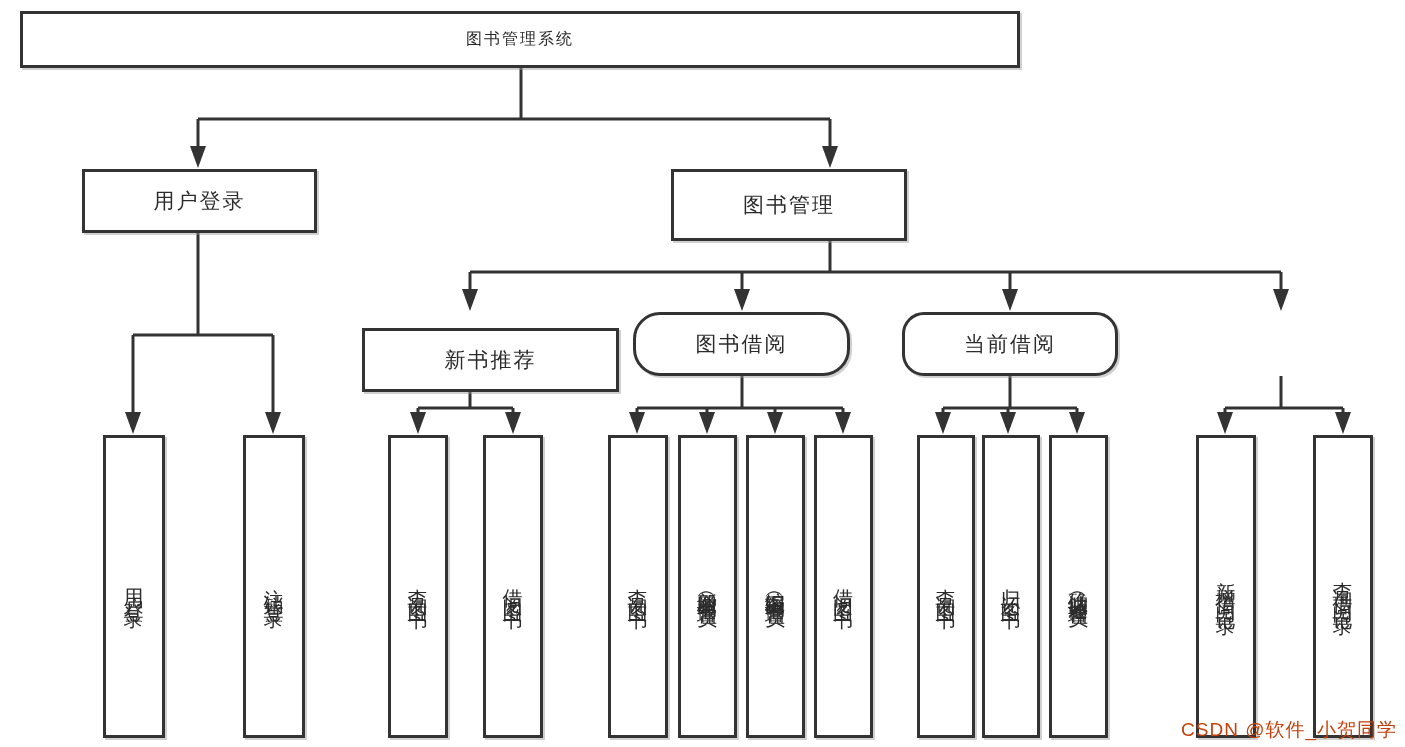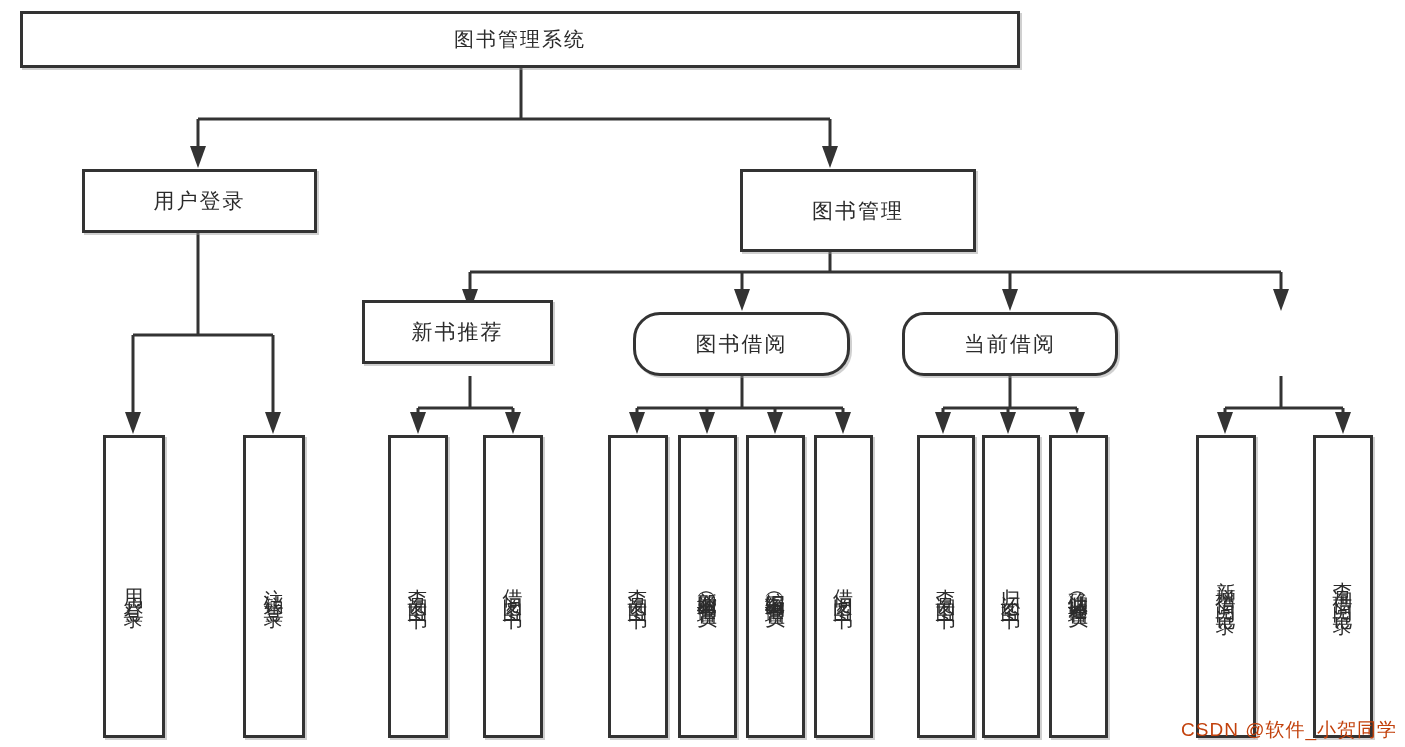--- a/index.html
+++ b/index.html
@@ -25,21 +25,21 @@
     align-items: center;
     justify-content: center;
     box-shadow: 2px 2px 0 rgba(150,150,150,0.45);
   }
   .hbox {
     font-size: 21px;
     letter-spacing: 2px;
     white-space: nowrap;
   }
   .root {
-    font-size: 20px;
+    font-size: 16px;
   }
   .vbox .vtext {
     writing-mode: vertical-rl;
     font-size: 20px;
     letter-spacing: 0.35em;
     line-height: 1;
   }
   .vbox.long .vtext {
     letter-spacing: 0.12em;
   }
@@ -116,23 +116,23 @@
       <polygon points="1000,412 1016,412 1008,434"></polygon>
       <polygon points="1069,412 1085,412 1077,434"></polygon>
       <polygon points="1217,412 1233,412 1225,434"></polygon>
       <polygon points="1335,412 1351,412 1343,434"></polygon>
     </g>
   </svg>
 
   <div class="node hbox root" style="left:20px; top:11px; width:1000px; height:57px;">图书管理系统</div>
 
   <div class="node hbox" style="left:82px; top:169px; width:235px; height:64px;">用户登录</div>
-  <div class="node hbox" style="left:740px; top:169px; width:236px; height:83px;">图书管理</div>
+  <div class="node hbox" style="left:671px; top:169px; width:236px; height:72px;">图书管理</div>
 
-  <div class="node hbox" style="left:362px; top:300px; width:191px; height:64px;">新书推荐</div>
+  <div class="node hbox" style="left:362px; top:328px; width:257px; height:64px;">新书推荐</div>
   <div class="node hbox" style="left:633px; top:312px; width:217px; height:64px;border-radius:27px;">图书借阅</div>
   <div class="node hbox" style="left:902px; top:312px; width:216px; height:64px;border-radius:22px;">当前借阅</div>
 
   <div class="node vbox" style="left:103px; top:435px; width:62px; height:303px;">
     <span class="vtext">用户登录</span>
   </div>
   <div class="node vbox" style="left:243px; top:435px; width:62px; height:303px;">
     <span class="vtext">注销登录</span>
   </div>
 

